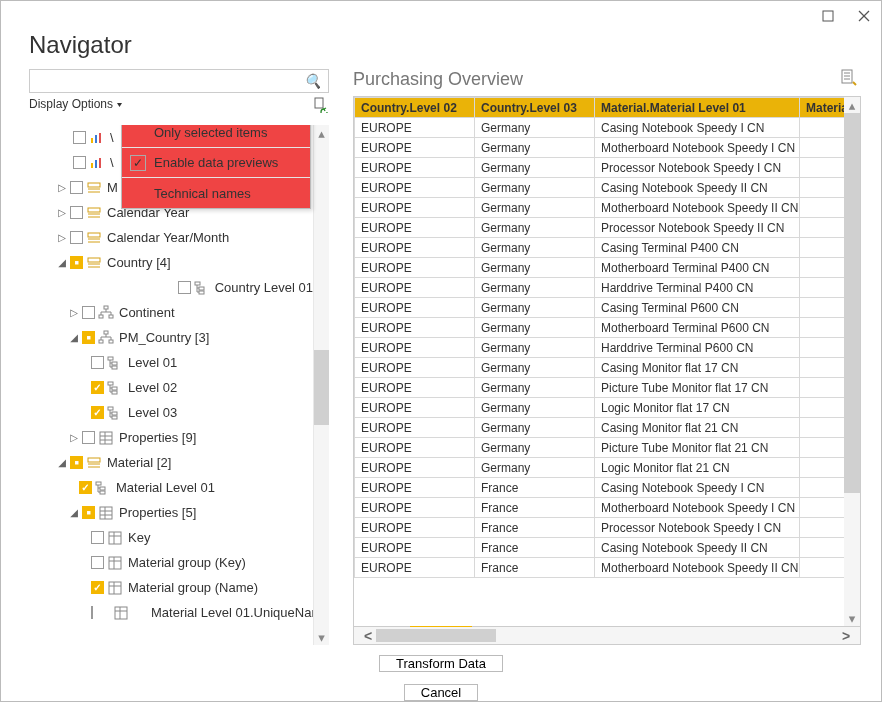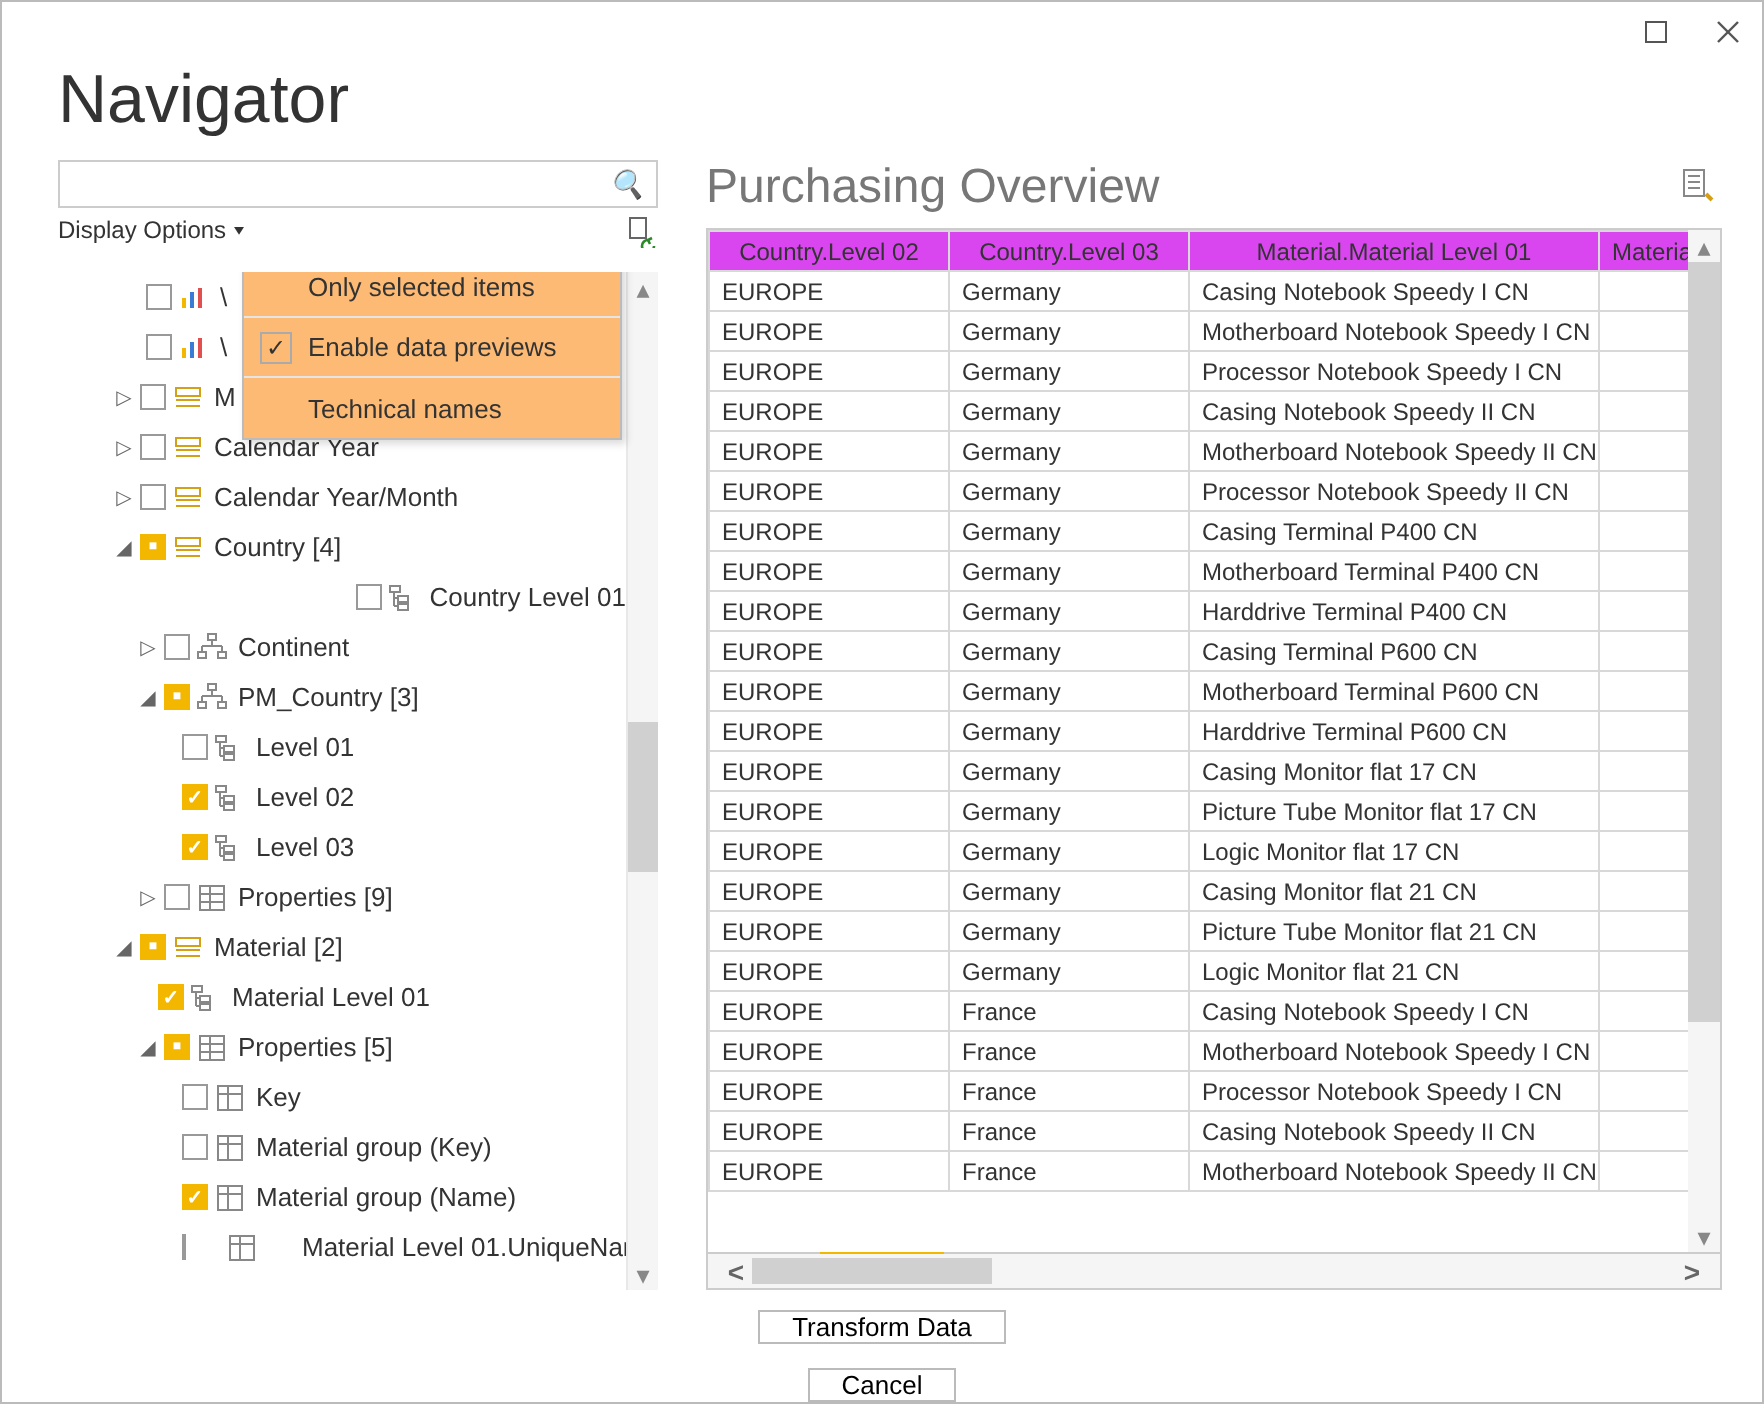--- a/index.html
+++ b/index.html
@@ -1,21 +1,21 @@
 <!DOCTYPE html>
 <html><head>
 <meta charset="utf-8">
 <style>
   * { box-sizing: border-box; }
   html, body { margin: 0; padding: 0; font-family: "Segoe UI", Arial, sans-serif; font-size: 13px; color: #333; background: #fff; overflow:hidden; }
   .window { width: 882px; height: 702px; border: 1px solid #bbb; position: relative; display: flex; flex-direction: column; }
   .titlebar { height: 30px; display: flex; justify-content: flex-end; align-items: center; padding: 0 6px; gap: 14px; }
   .titlebar .win-btn { width: 22px; height: 22px; display: flex; align-items: center; justify-content: center; color: #555; cursor: pointer;}
   .header { padding: 0 28px 6px 28px; }
-  .header h1 { font-size: 34px; font-weight: 300; margin: 0; color: #333; }
+  .header h1 { font-size: 24px; font-weight: 300; margin: 0; color: #333; }
   .body { flex: 1; display: flex; gap: 24px; padding: 4px 20px 0 28px; min-height: 0;}
   .left-pane { width: 300px; display: flex; flex-direction: column; position: relative; }
   .search-row { display: flex; align-items: center; border: 1px solid #ccc; height: 24px; padding: 0 4px; }
   .search-row input { flex: 1; border: none; outline: none; font-size: 13px; padding: 0 2px; }
   .search-row .mag { color: #0b6fa4; font-style: italic; font-size: 14px; padding-right:2px; cursor:pointer;}
   .disp-row { display: flex; align-items: flex-start; justify-content: space-between; height: 28px; margin-top: 4px; }
   .disp-link { color: #333; font-size: 12px; display: flex; align-items: center; gap: 4px; cursor: pointer;}
   .disp-row .refresh-ico { width: 16px; height: 16px; cursor:pointer; }
   .tree-area { position: relative; flex: 1; overflow: hidden; display: flex;}
   .tree { flex:1; overflow: hidden; }
@@ -27,39 +27,39 @@
   .caret { width: 10px; display: inline-flex; justify-content:center; align-items:center; color: #666; font-size: 10px; cursor: pointer;}
   .chk { width: 13px; height: 13px; border: 1px solid #999; background: #fff; display: inline-flex; align-items:center; justify-content:center; cursor:pointer; font-size:10px;}
   .chk.sel { background: #f4b700; border-color: #f4b700;}
   .chk.sel::after { content: '■'; color:#fff; font-size:7px; line-height:7px;}
   .chk.chk-check { background: #f4b700; border-color:#f4b700; }
   .chk.chk-check::after { content:'✓'; color:#fff; font-size:10px; font-weight:bold;}
   .ico { width: 16px; height: 16px; display:inline-flex; }
   .label { padding-left: 2px; }
   .right-pane { flex: 1; display: flex; flex-direction: column; min-width:0;}
   .right-header { display:flex; align-items:center; justify-content: space-between; padding: 0 4px 6px 0;}
-  .right-header h2 { font-size: 24px; font-weight: 400; color:#777; margin:0;}
+  .right-header h2 { font-size: 18px; font-weight: 400; color:#777; margin:0;}
   .grid-wrap { flex:1; border:1px solid #ccc; display:flex; min-height:0; overflow:hidden;}
   .grid { flex:1; overflow:hidden; }
   table { border-collapse: collapse; width:100%; table-layout:fixed; }
   th, td { border: 1px solid #d8d8d8; text-align:left; padding: 2px 6px; font-size: 12px; overflow:hidden; white-space:nowrap; height:20px;}
-  th { background: #d946ef; font-weight: 400; color:#333;text-align:center;}
+  th { background: #eab308; font-weight: 700; color:#333;}
   .grid-vscroll { width:16px; background:#f5f5f5; position:relative;}
   .grid-vscroll .thumb { position:absolute; left:0; right:0; top:16px; height:380px; background:#d0d0d0; cursor:pointer;}
   .grid-vscroll .arr-up   { position:absolute; top:0; left:0; right:0; height:16px; display:flex;align-items:center;justify-content:center; color:#888;cursor:pointer;}
   .grid-vscroll .arr-down { position:absolute; bottom:0; left:0; right:0; height:16px; display:flex;align-items:center;justify-content:center; color:#888;cursor:pointer;}
   .grid-hscroll { height:18px; background:#f5f5f5; position:relative; margin-top:0; border-left:1px solid #ccc; border-right:1px solid #ccc; border-bottom:1px solid #ccc;}
   .grid-hscroll .arr-l { position:absolute; left:4px; top:0; bottom:0; width:20px; display:flex;align-items:center;justify-content:center; font-size:14px; color:#666; font-weight:bold; cursor:pointer;}
   .grid-hscroll .arr-r { position:absolute; right:4px; top:0; bottom:0; width:20px; display:flex;align-items:center;justify-content:center; font-size:14px; color:#666; font-weight:bold;cursor:pointer;}
   .grid-hscroll .thumb { position:absolute; left:22px; top:2px; bottom:2px; width:120px; background:#d0d0d0;cursor:pointer;}
   .footer { height: 56px; display:flex; align-items:center; justify-content:flex-end; gap:12px; padding: 0 20px; flex-direction: column;}
   .btn { height: 28px; padding: 0 16px; border:1px solid #bbb; background:#fff; font-size:13px; cursor:pointer;}
   .btn.primary { background:#f4b700; border-color:#f4b700; color:#000;}
   
-  .ctx { position:absolute; left:92px; top:-8px; width:190px; background:#fdba74; border:1px solid #bbb; box-shadow: 2px 2px 4px rgba(0,0,0,0.15); z-index: 20;}
+  .ctx { position:absolute; left:92px; top:-8px; width:190px; background:#ef4444; border:1px solid #bbb; box-shadow: 2px 2px 4px rgba(0,0,0,0.15); z-index: 20;}
   .ctx-row { display:flex; align-items:center; height:30px; padding:0 8px; gap:8px; cursor:pointer;}
   .ctx-row.sep { border-bottom:1px solid #e5e5e5;}
   .ctx-check { width:16px; height:16px; border:1px solid #aaa; display:flex;align-items:center;justify-content:center; font-size:12px;}
   .ctx-check.on::after { content:'✓'; }
   .ctx-spacer { width:16px;}
   .small-tb { font-size:10px; transform: scaleY(0.8);}
 </style>
 </head>
 <body>
 

